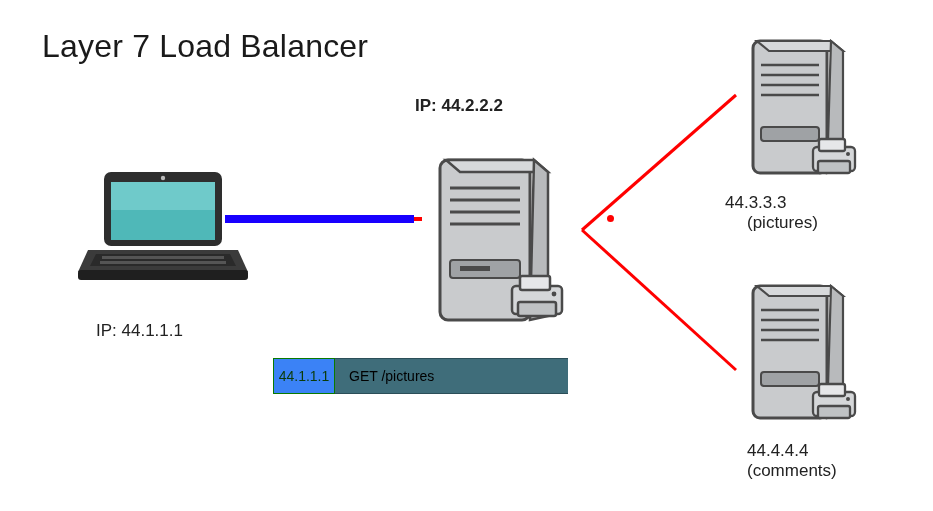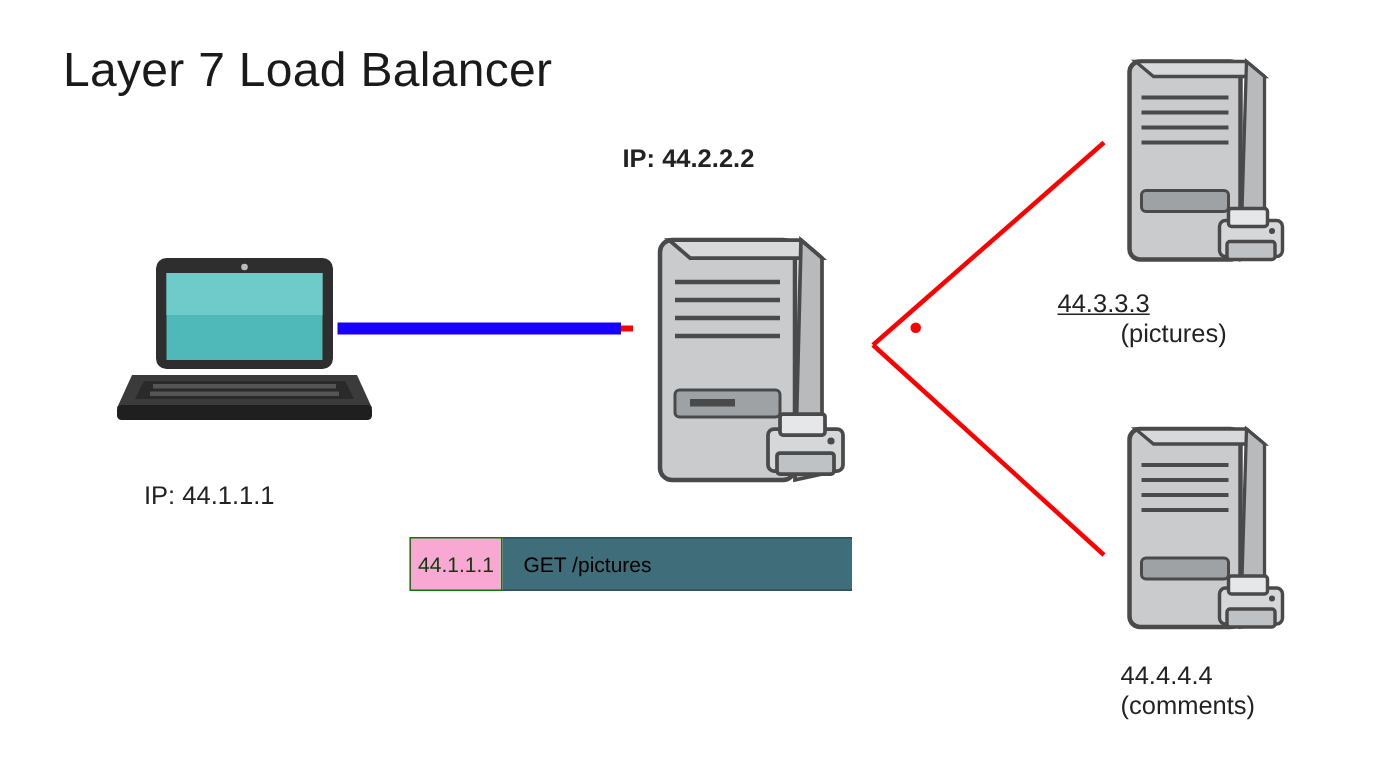--- a/index.html
+++ b/index.html
@@ -42,21 +42,21 @@
   }
   .packet > div {
     display: flex;
     align-items: center;
     justify-content: center;
     font-size: 14px;
     border: 1px solid #0a7a00;
     box-sizing: border-box;
   }
   .packet .src, .packet .dst {
-    background: #f9a8d4;
+    background: #3b82f6;
     color: #0b3b07;
     width: 62px;
   }
   .packet .req {
     background: #3f6d7a;
     color: #000000;
     flex: 1;
     border-left: 0;
     border-right: 0;
     border-color: #2b4e58;
@@ -161,21 +161,21 @@
       </g>
       <rect x="26" y="92" width="58" height="14" rx="3" fill="#9fa2a5" stroke="#4a4a4a" stroke-width="2"></rect>
       <g transform="translate(78,104)">
         <rect x="0" y="8" width="42" height="24" rx="4" fill="#d5d7d9" stroke="#4a4a4a" stroke-width="2.3"></rect>
         <rect x="6" y="0" width="26" height="12" rx="2" fill="#e6e7e9" stroke="#4a4a4a" stroke-width="2.3"></rect>
         <rect x="5" y="22" width="32" height="12" rx="2" fill="#bfc2c4" stroke="#4a4a4a" stroke-width="2.3"></rect>
         <circle cx="35" cy="15" r="2" fill="#4a4a4a"></circle>
       </g>
     </svg>
   </div>
-  <div class="label" style="left:705px; top:192px;text-decoration:underline;">44.3.3.3</div>
+  <div class="label" style="left:725px; top:192px;">44.3.3.3</div>
   <div class="label" style="left:747px; top:212px;">(pictures)</div>
 
   <div class="node srv-b">
     <svg viewBox="0 0 145 150" width="145" height="150">
       <rect x="18" y="6" width="74" height="132" rx="7" fill="#c9cbcd" stroke="#4a4a4a" stroke-width="3"></rect>
       <polygon points="22,6 96,6 108,16 34,16" fill="#d7d9db" stroke="#4a4a4a" stroke-width="2.2"></polygon>
       <polygon points="96,6 108,16 108,134 92,138" fill="#b8babc" stroke="#4a4a4a" stroke-width="2.2"></polygon>
       <g stroke="#4a4a4a" stroke-width="2.6">
         <line x1="26" y1="30" x2="84" y2="30"></line>
         <line x1="26" y1="40" x2="84" y2="40"></line>

